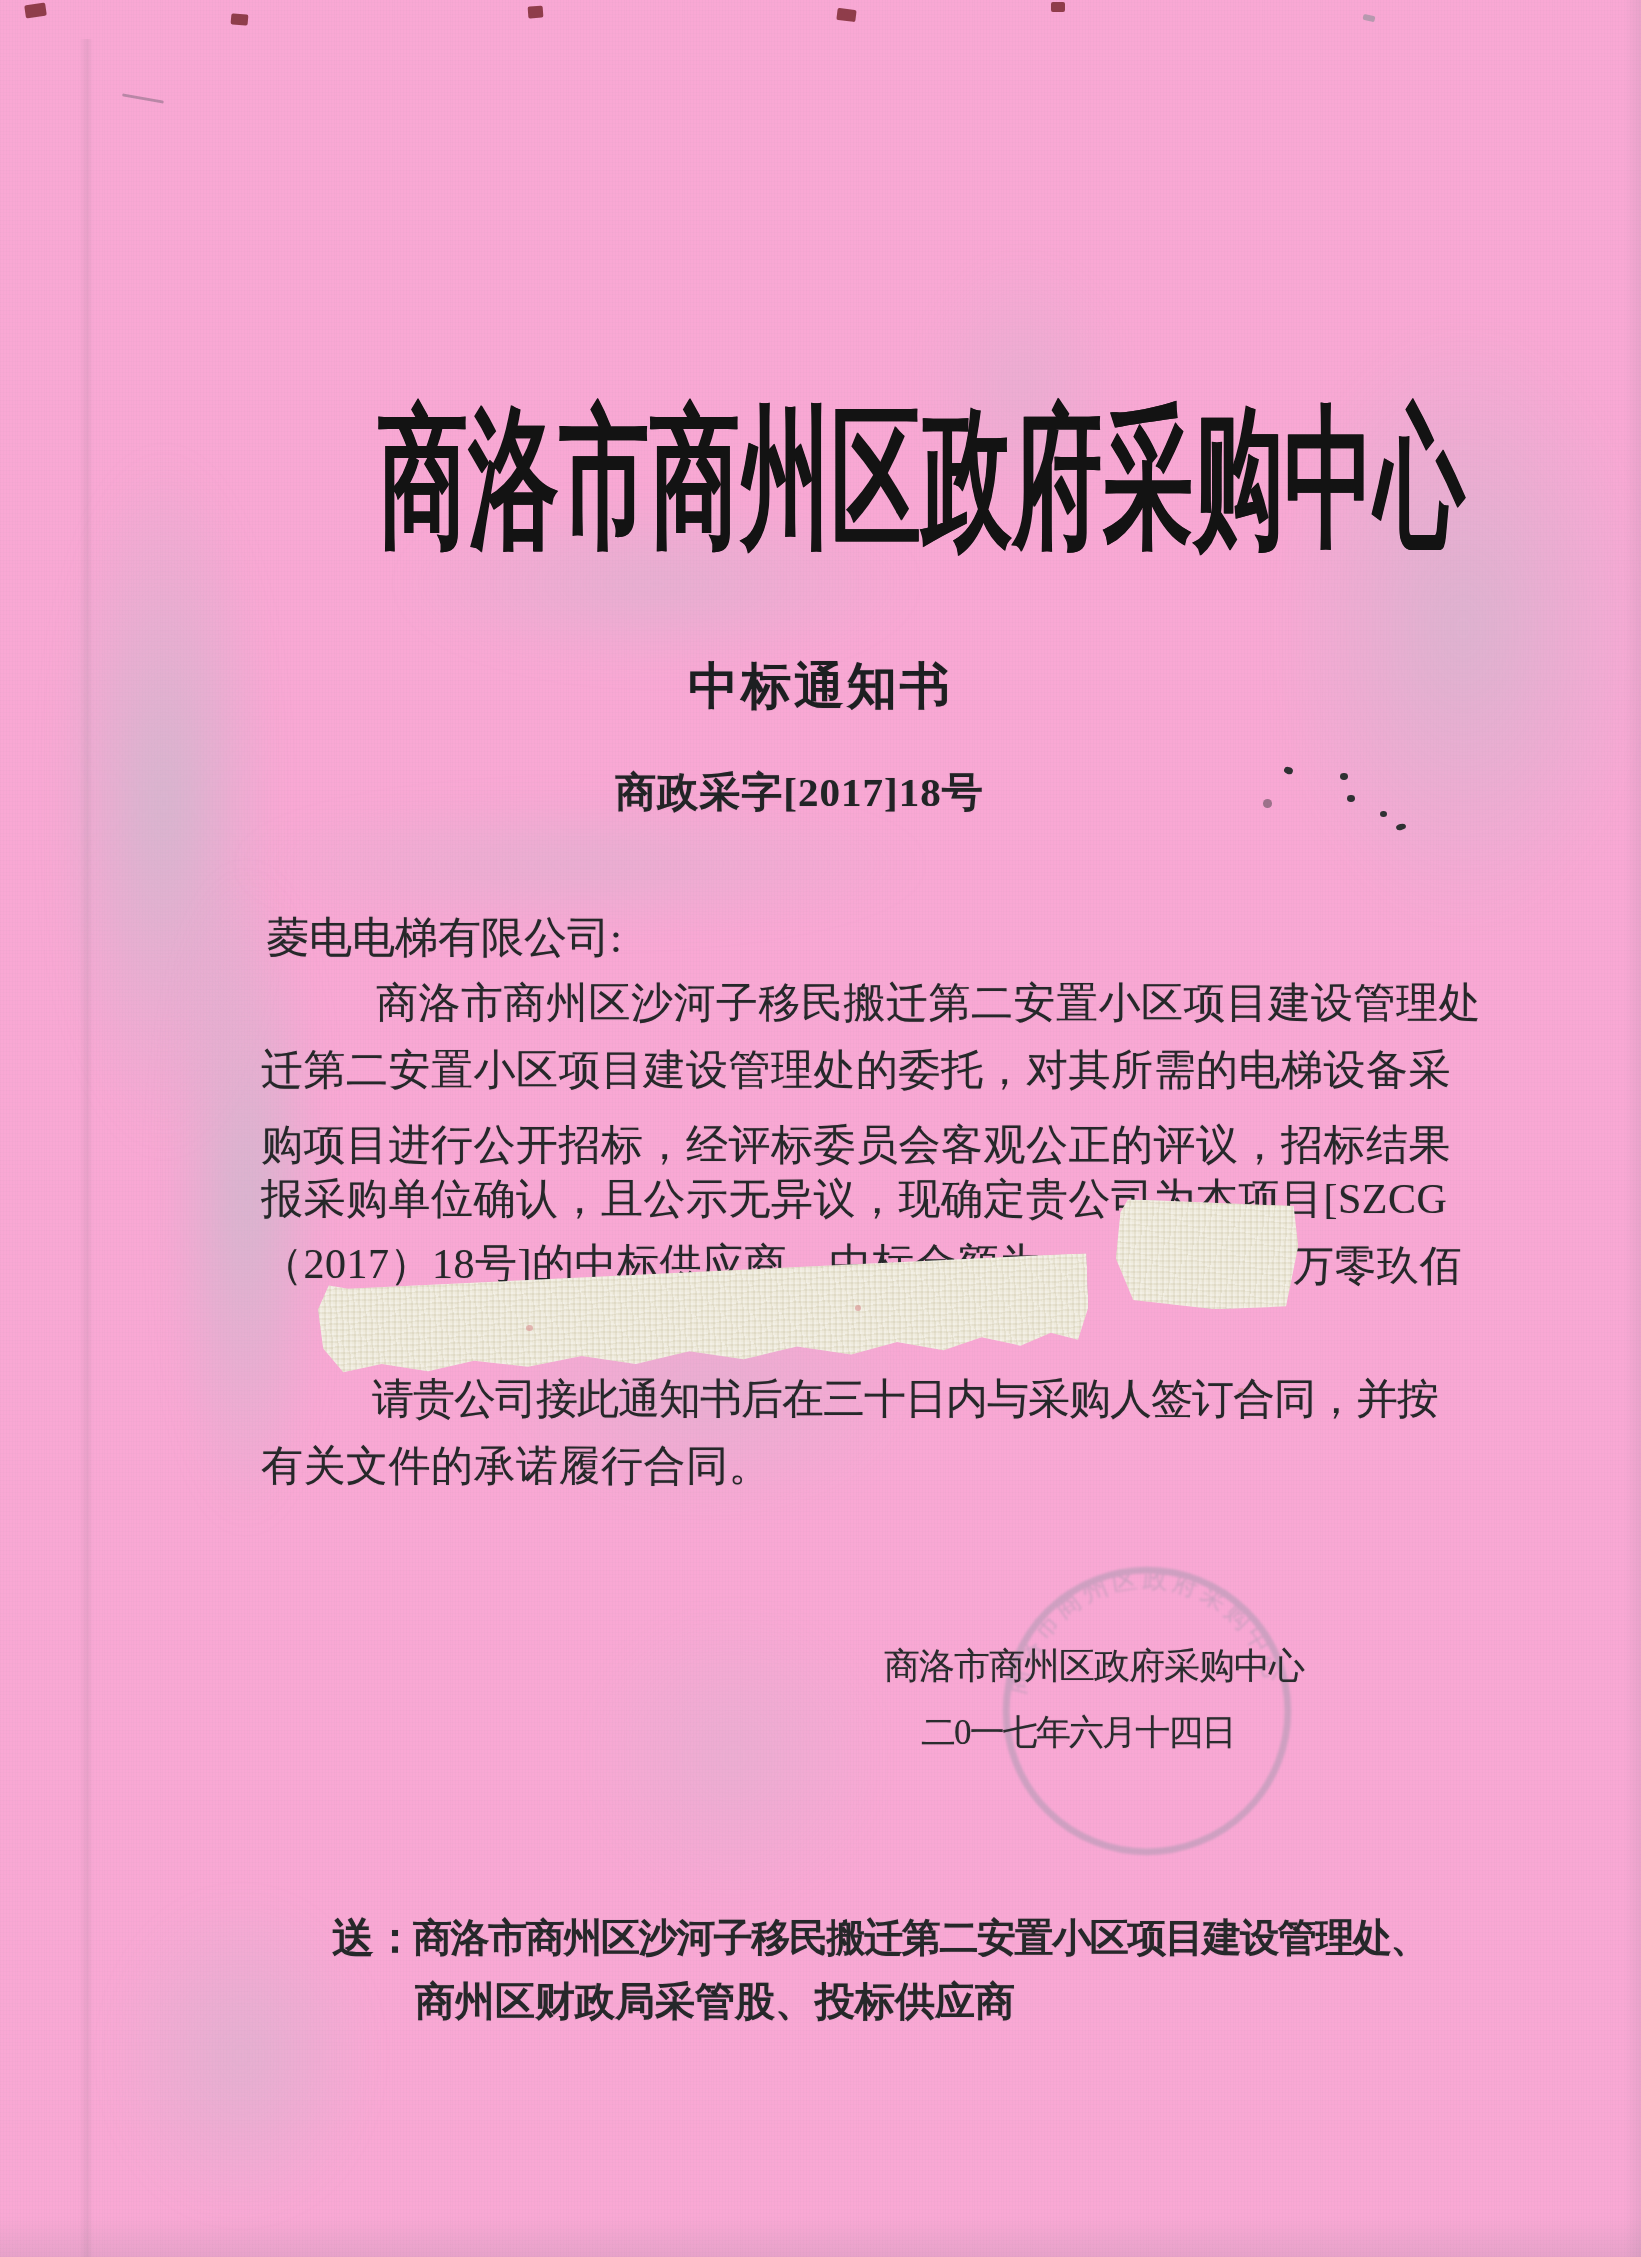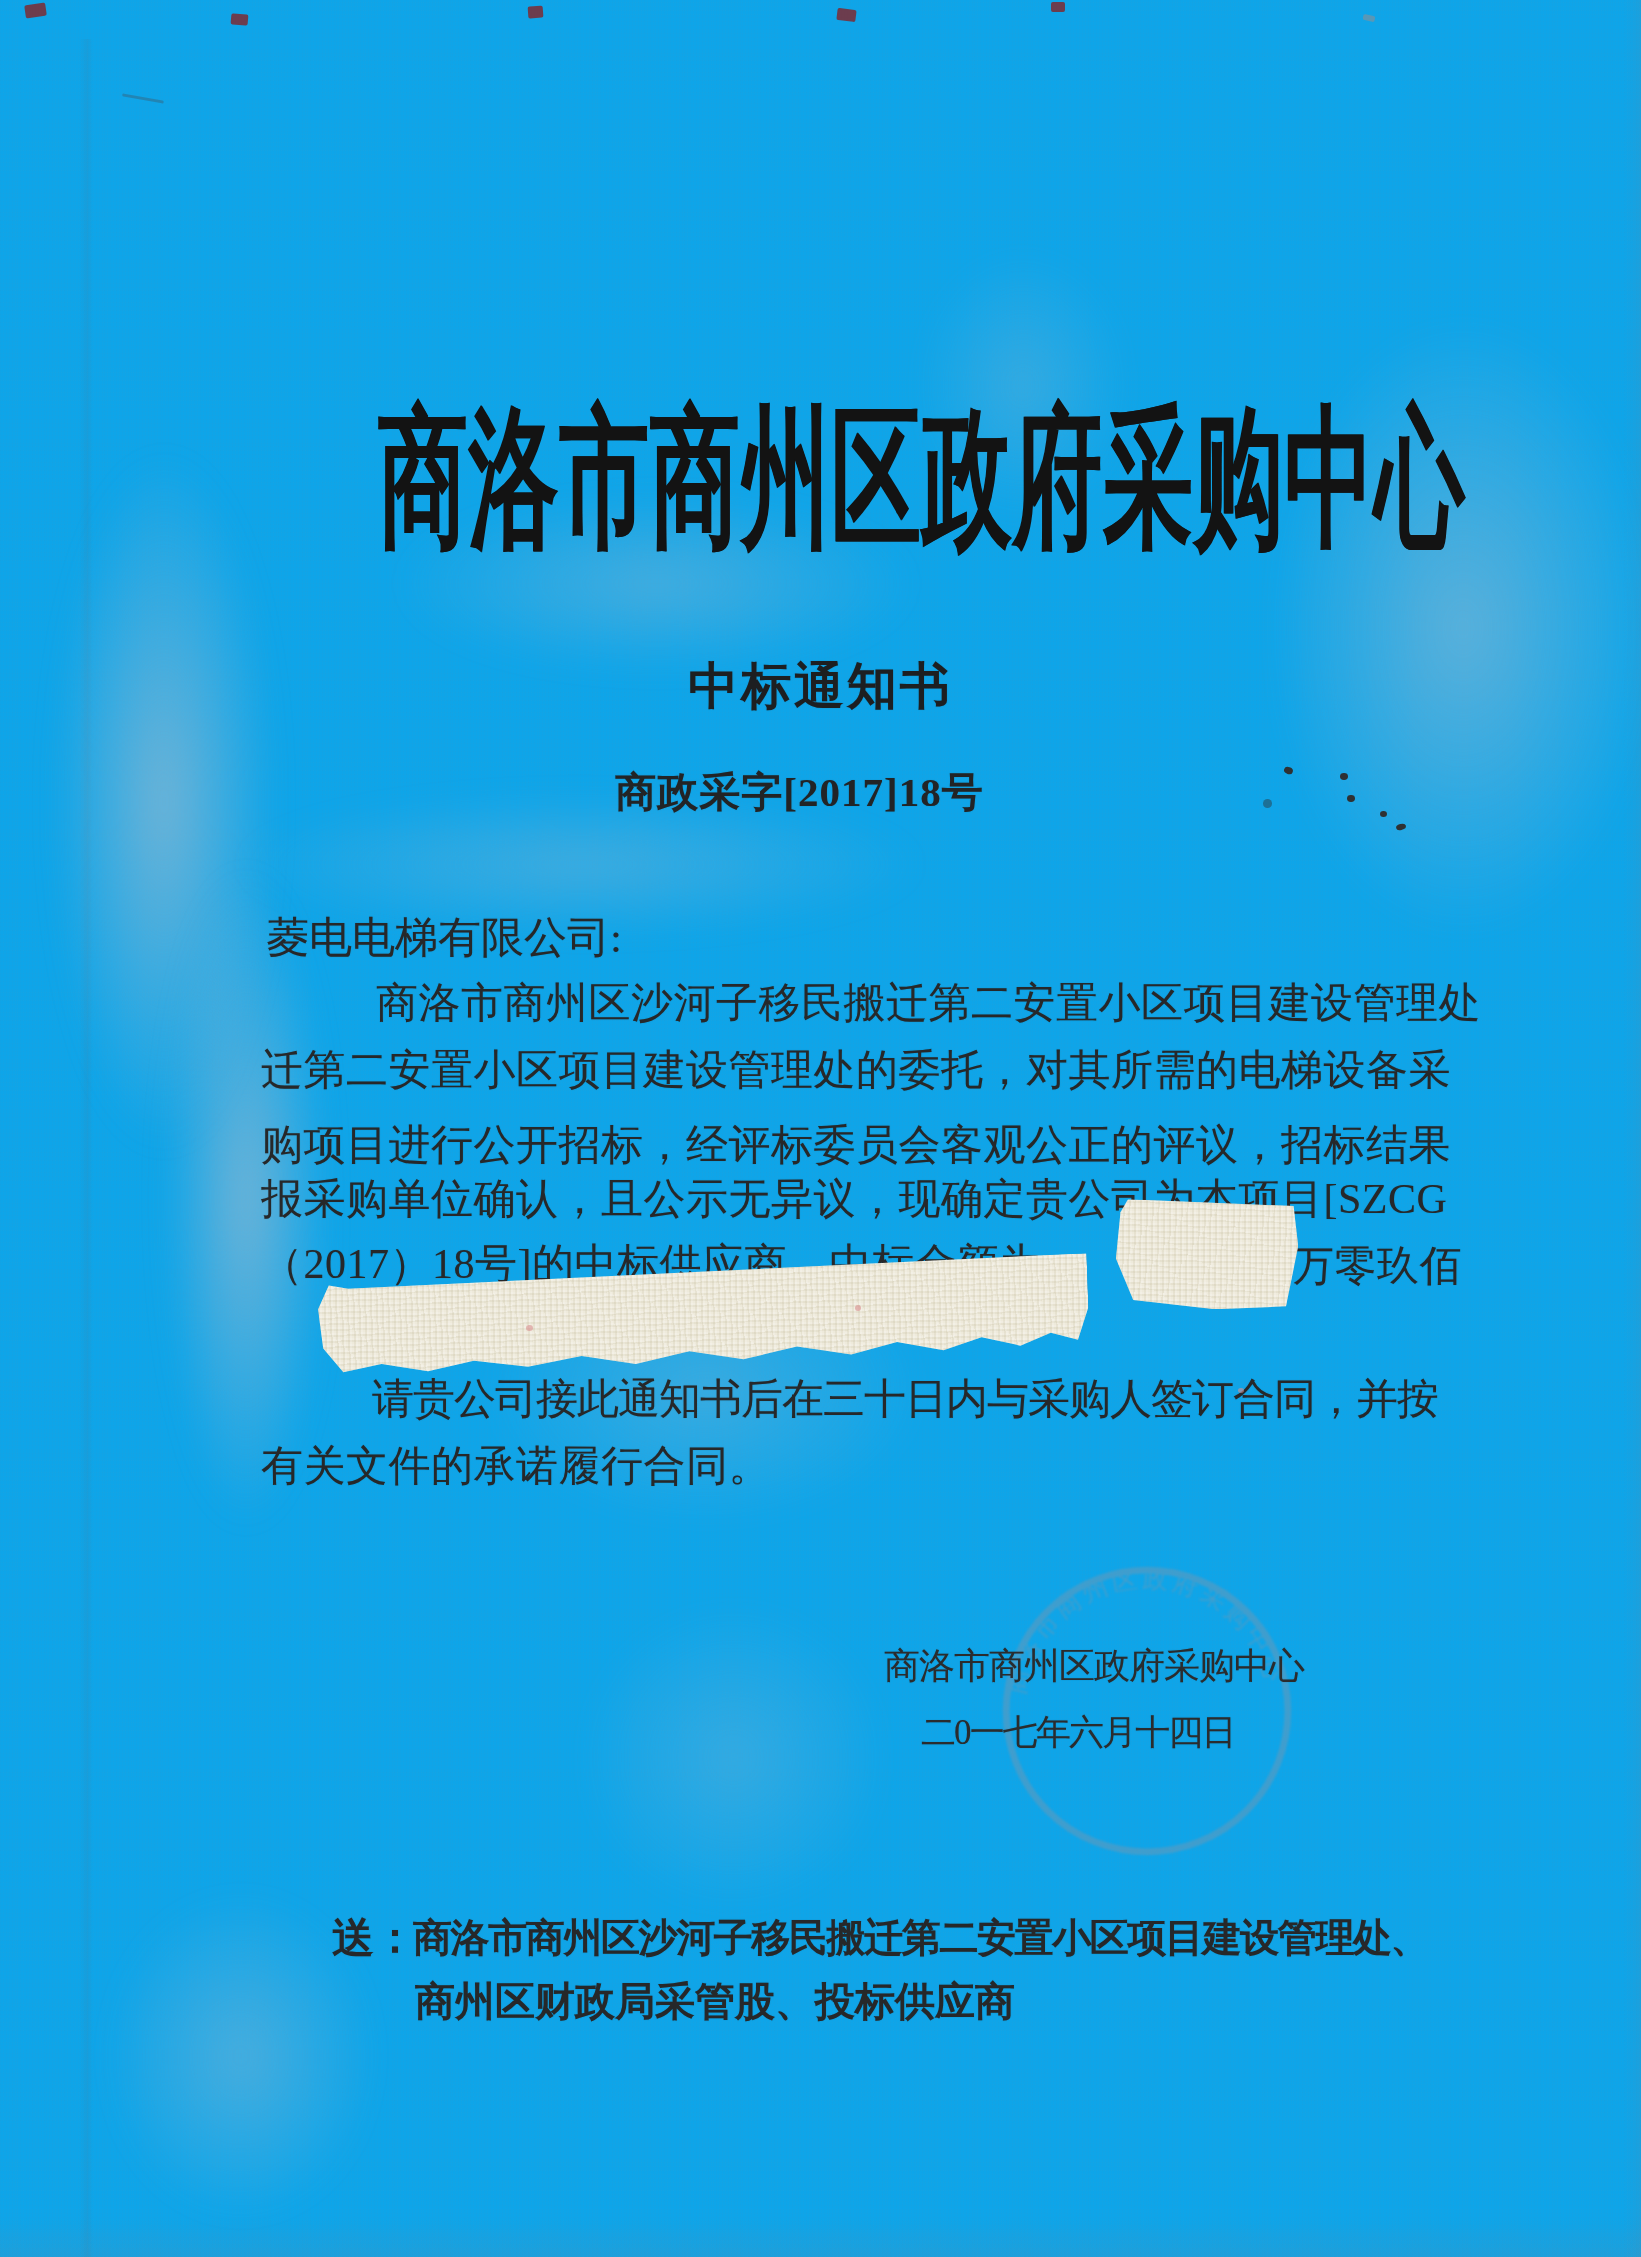--- a/index.html
+++ b/index.html
@@ -1,18 +1,18 @@
 <!DOCTYPE html>
 <html><head>
 <meta charset="utf-8">
 <style>
   html,body{margin:0;padding:0;}
   body{width:1641px;height:2257px;overflow:hidden;background:#e9eaec;
        font-family:"Liberation Serif","DejaVu Serif",serif;}
-  #page{position:relative;width:1641px;height:2257px;background:#0ea5e9;overflow:hidden;}
+  #page{position:relative;width:1641px;height:2257px;background:#f9a8d4;overflow:hidden;}
 
   
   #page::before{content:"";position:absolute;inset:0;z-index:0;pointer-events:none;
     background-image:
       repeating-linear-gradient(90deg, rgba(120,130,142,.030) 0 1px, transparent 1px 2.9px),
       repeating-linear-gradient(0deg, rgba(120,130,142,.022) 0 1px, transparent 1px 3.9px);}
   
   .edge{position:absolute;z-index:0;pointer-events:none;}
   .edge.left{left:79px;top:39px;width:13.5px;height:2219px;
     background:linear-gradient(90deg, transparent, rgba(90,95,105,.10) 60%, transparent);}

